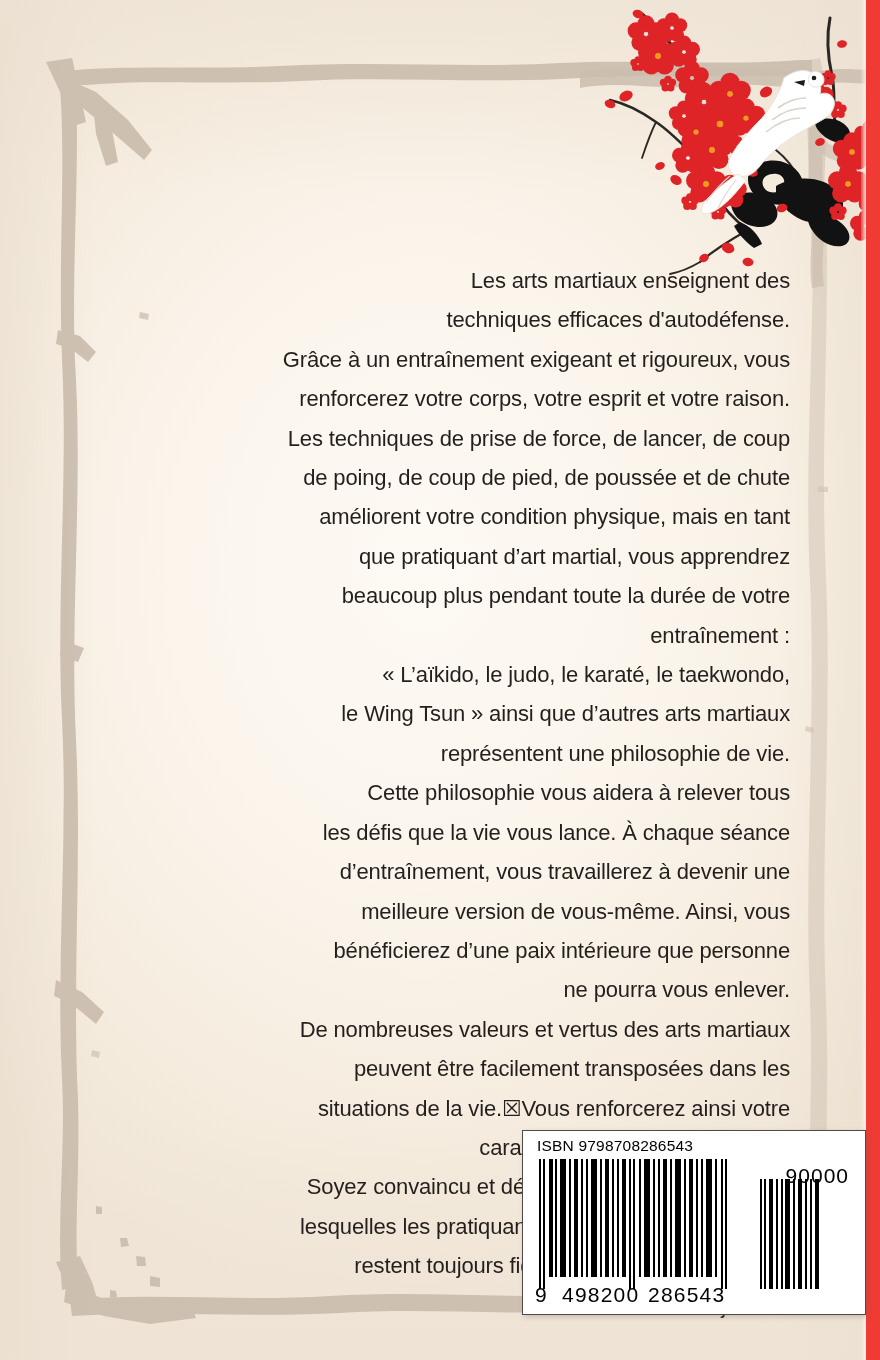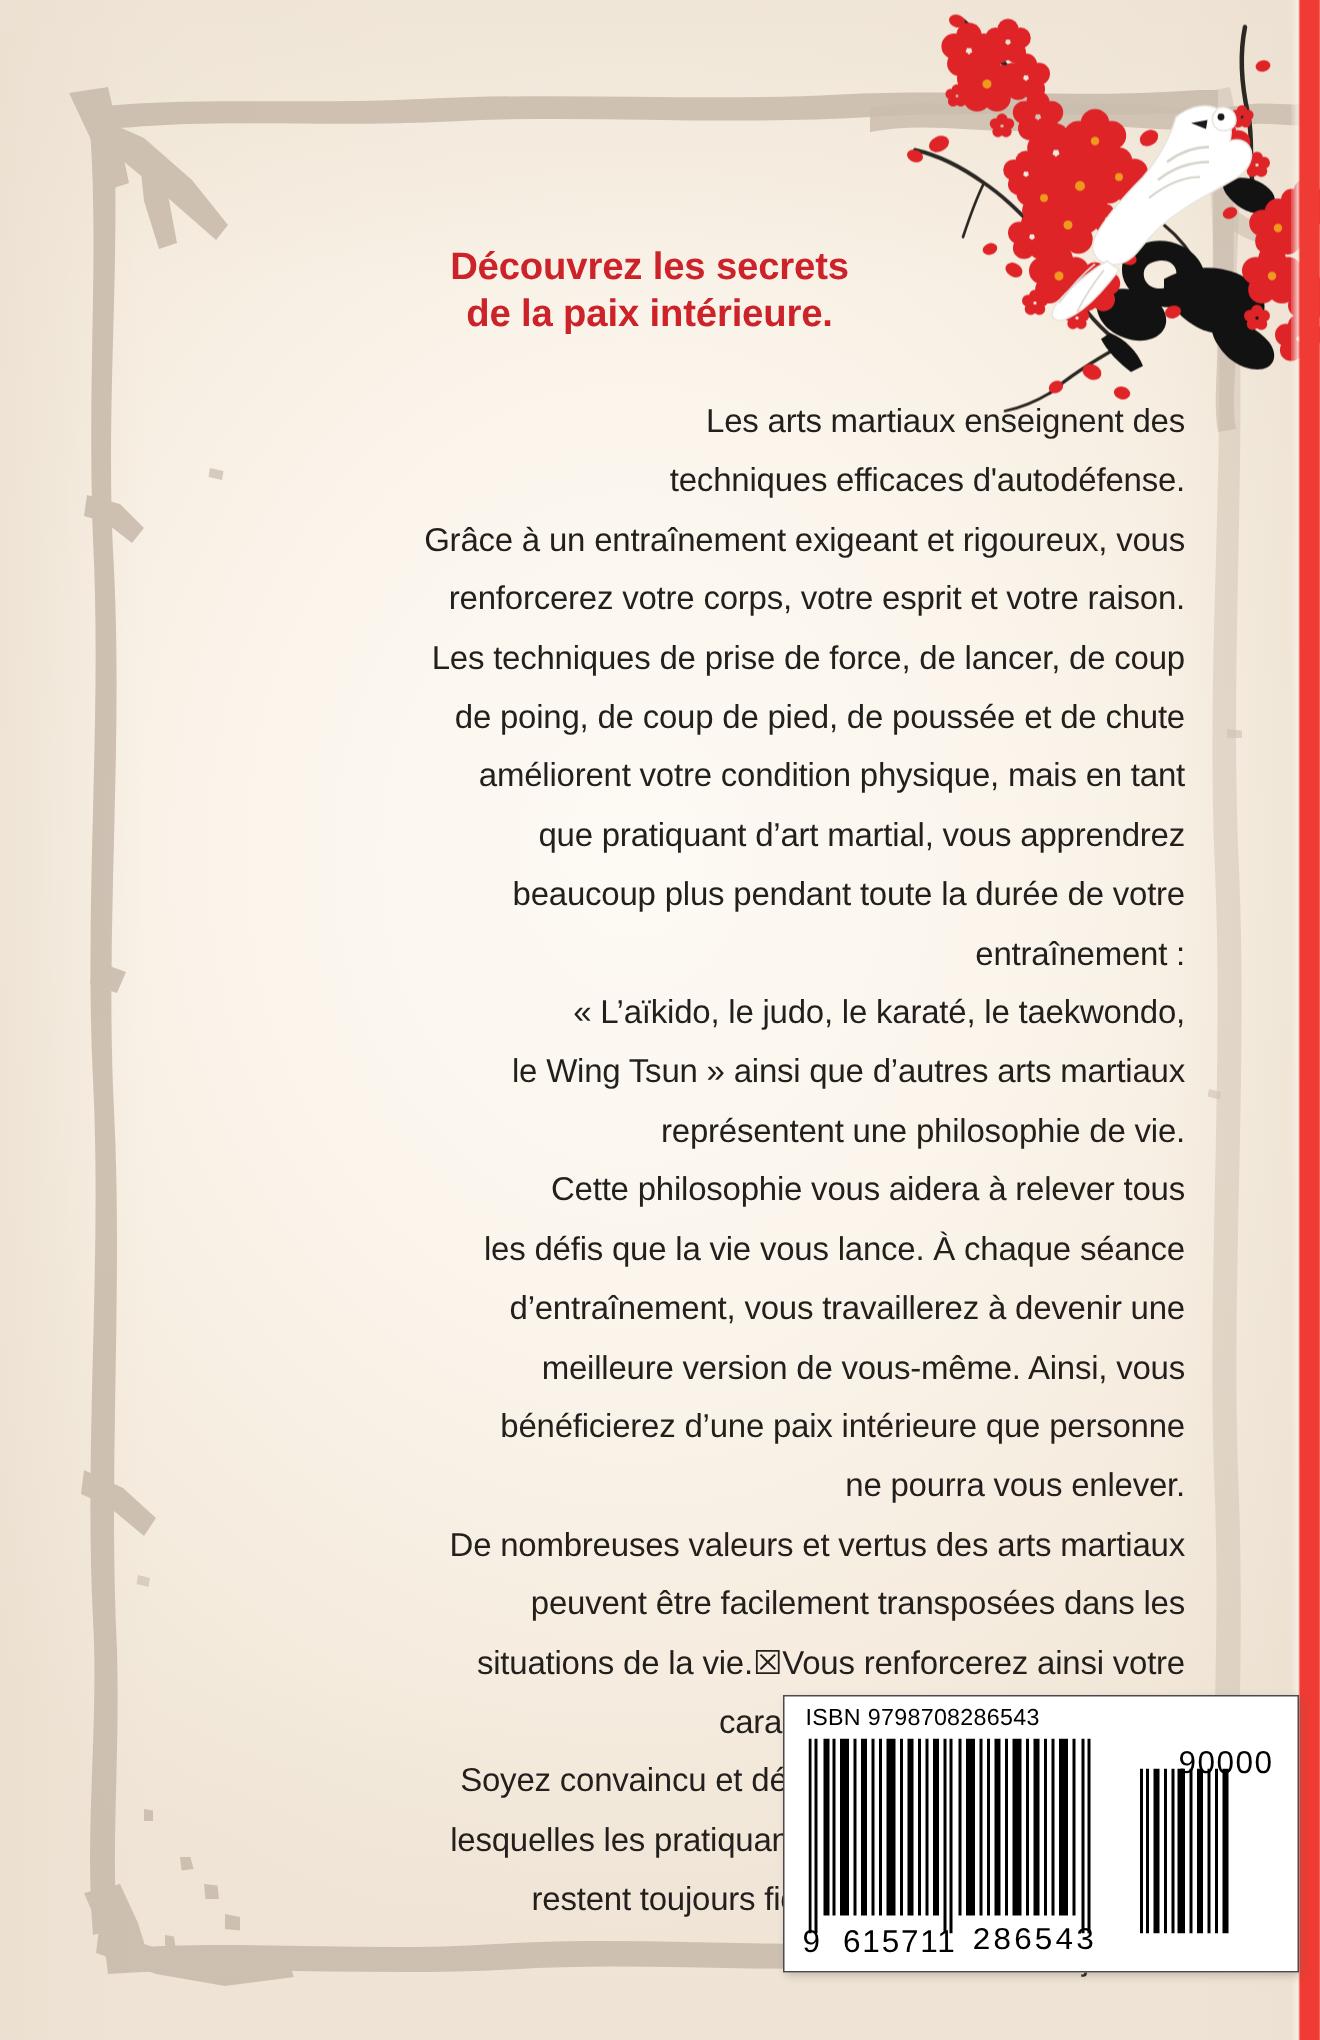--- a/index.html
+++ b/index.html
@@ -145,21 +145,21 @@
     top: 152px;
     width: 206px;
     height: 26px;
     font-size: 21px;
     color: #000;
     letter-spacing: 0.5px;
     font-family: "Liberation Sans", sans-serif;
   }
   .digits-main .d-start { position: absolute; left: 2px; top: 0; }
   .digits-main .d-left  { position: absolute; left: 29px; top: 0; letter-spacing: 1.2px; }
-  .digits-main .d-right { position: absolute; left: 115px; top: 0; letter-spacing: 1.2px; font-family: Liberation Mono, monospace; }
+  .digits-main .d-right { position: absolute; left: 115px; top: 0; letter-spacing: 1.2px; }
 </style>
 </head>
 <body>
 
 <div class="cover">
 
   <div class="paper-tint"></div>
 
   <svg class="frame-svg" viewBox="0 0 880 1360" preserveAspectRatio="none" aria-hidden="true">
     <g fill="#cbbdae" opacity="0.92">
@@ -407,22 +407,20 @@
       <path d="M232,72 C238,70 244,74 244,80 C244,85 239,88 234,87 C229,86 227,80 229,76 Z" fill="#ffffff" stroke="#e8e4dc" stroke-width="1"></path>
       <circle cx="234" cy="78" r="2.3" fill="#1a1a1a"></circle>
       <path d="M225,80 L214,82 L224,86 Z" fill="#1a1a1a"></path>
     </g>
   </svg>
 
   <div class="red-stripe" style="background:#ef3b33;">
     <div class="gap"></div>
   </div>
 
-  <div class="headline">Découvrez les secrets
-de la paix intérieure.</div>
 
   <div class="body-copy">Les arts martiaux enseignent des
 techniques efficaces d'autodéfense.
 Grâce à un entraînement exigeant et rigoureux, vous
 renforcerez votre corps, votre esprit et votre raison.
 Les techniques de prise de force, de lancer, de coup
 de poing, de coup de pied, de poussée et de chute
 améliorent votre condition physique, mais en tant
 que pratiquant d’art martial, vous apprendrez
 beaucoup plus pendant toute la durée de votre
@@ -498,18 +496,18 @@
         <rect x="33" y="0" width="2" height="110"></rect>
         <rect x="38" y="0" width="4" height="110"></rect>
         <rect x="45" y="0" width="2" height="110"></rect>
         <rect x="50" y="0" width="2" height="110"></rect>
         <rect x="55" y="0" width="4" height="110"></rect>
       </g>
     </svg>
 
     <div class="digits-main">
       <span class="d-start">9</span>
-      <span class="d-left">615711</span>
+      <span class="d-left">498200</span>
       <span class="d-right">286543</span>
     </div>
   </div>
 
 </div>
 
 </body></html>

